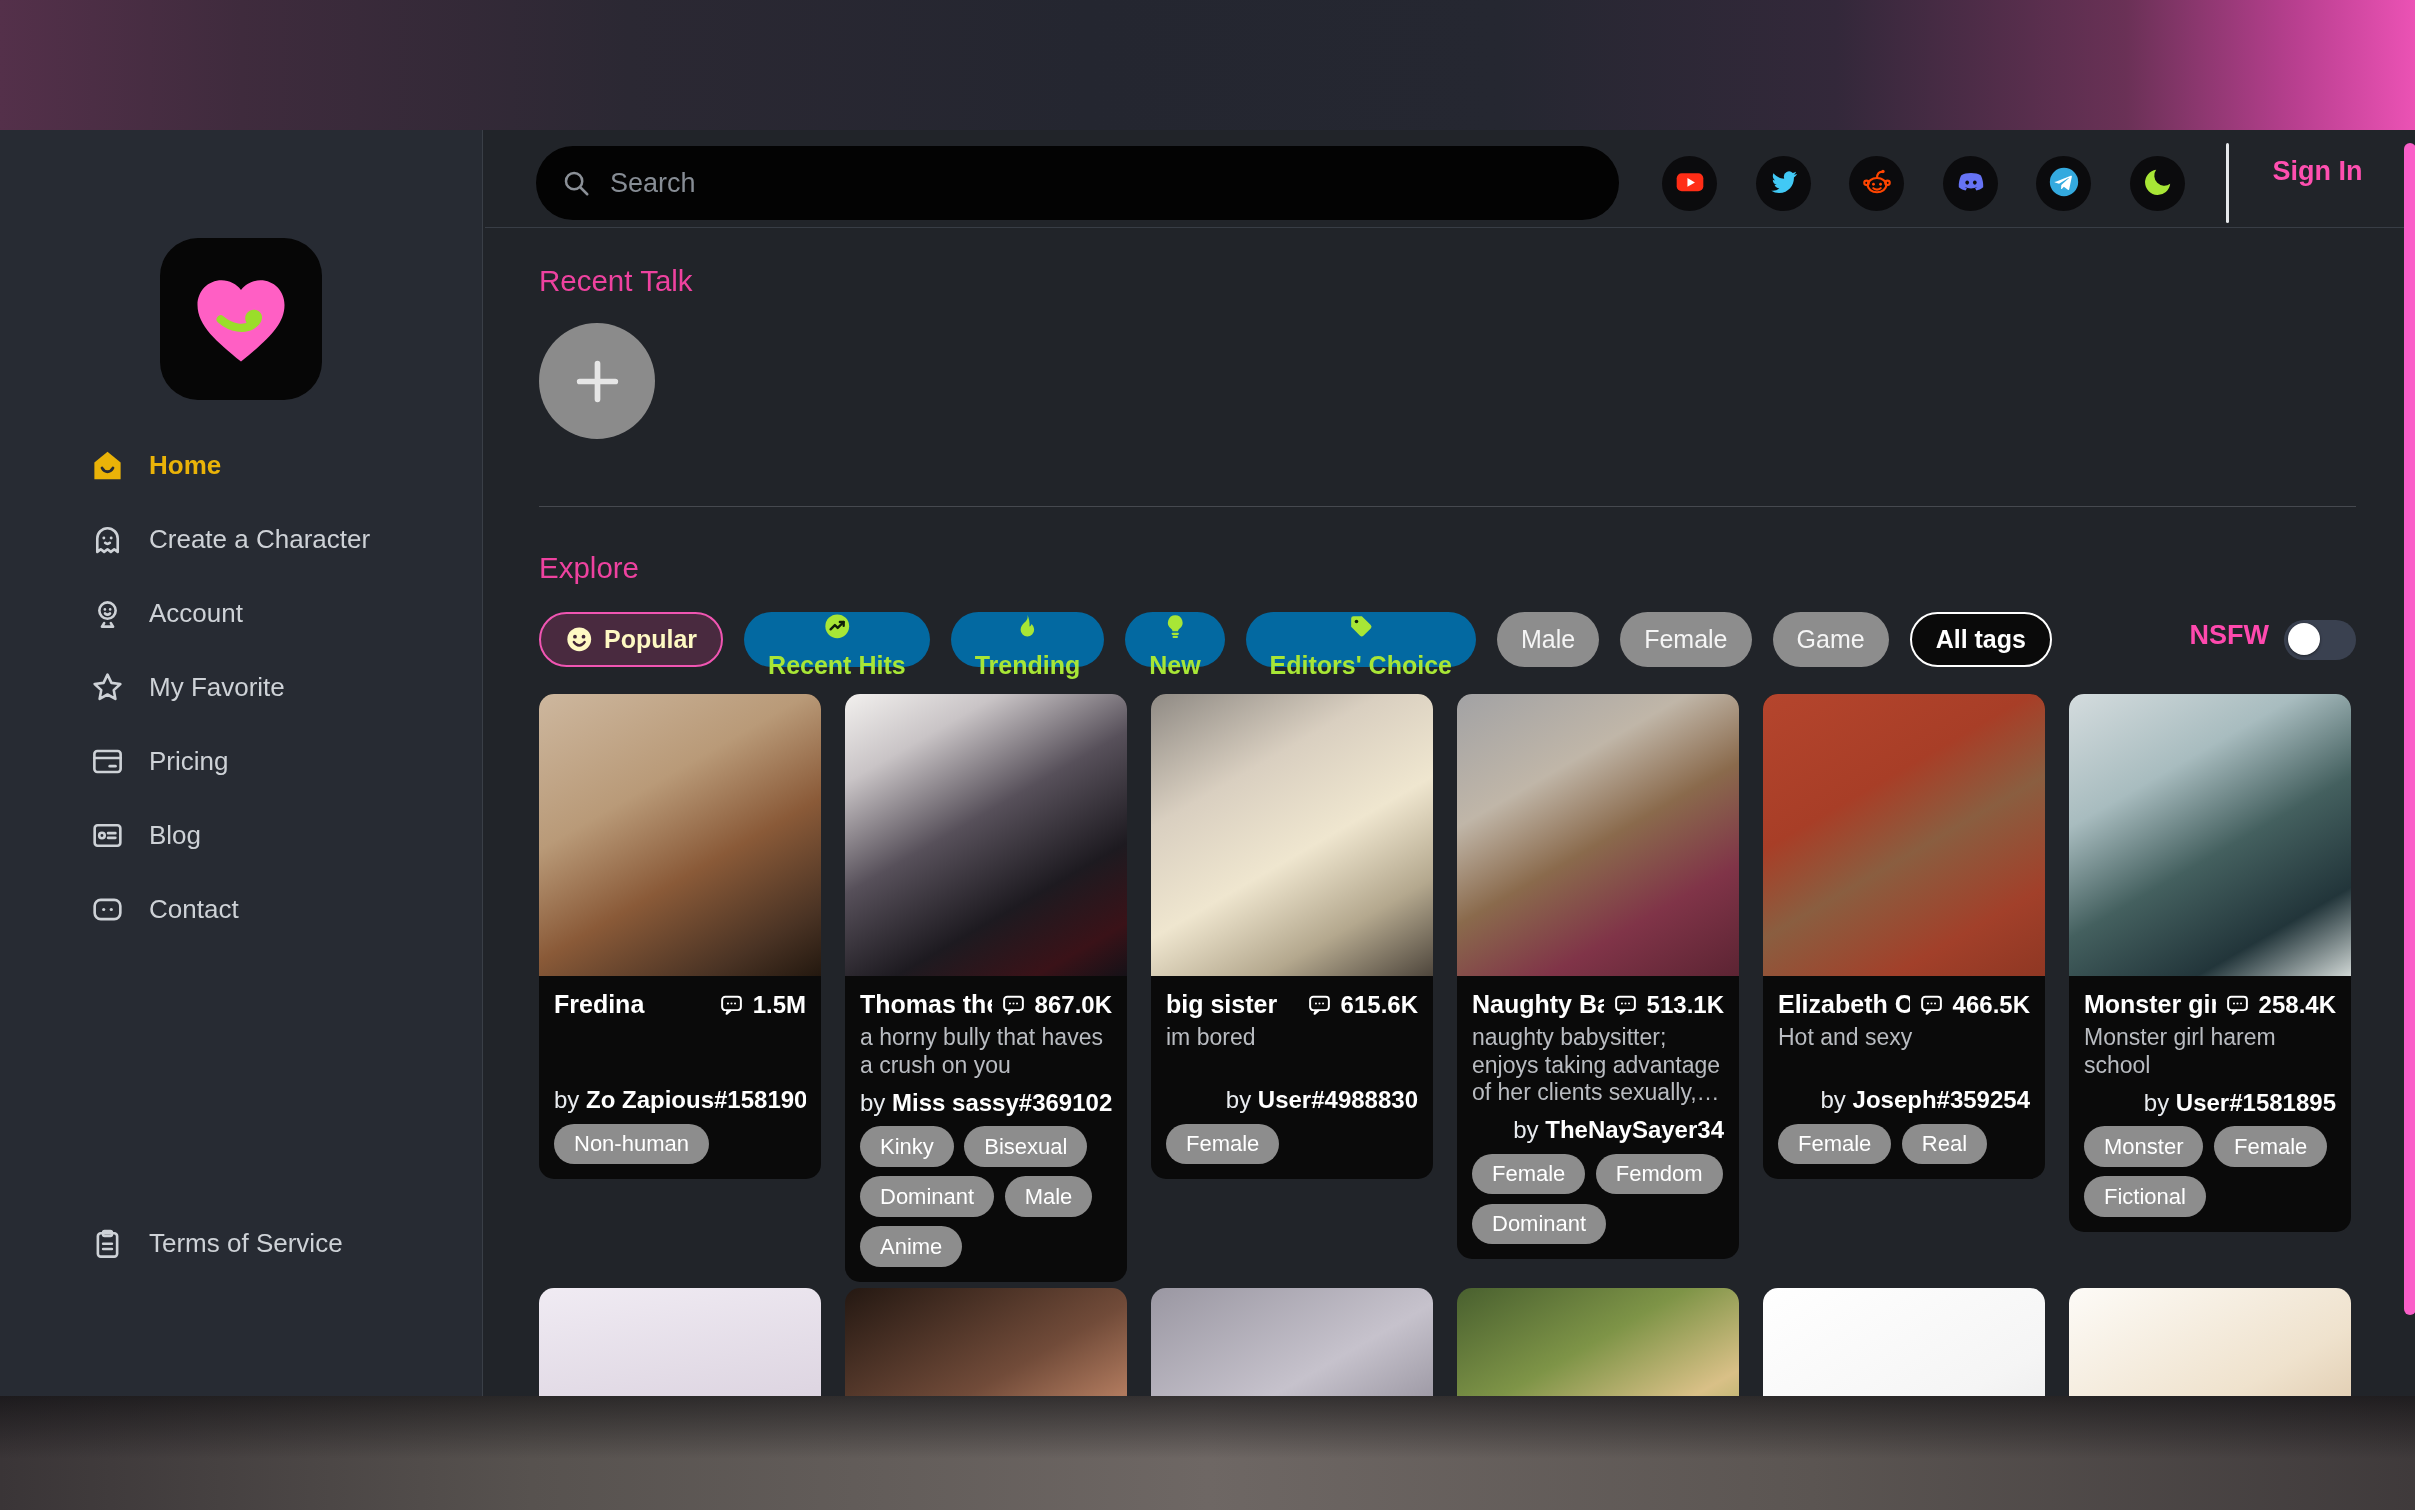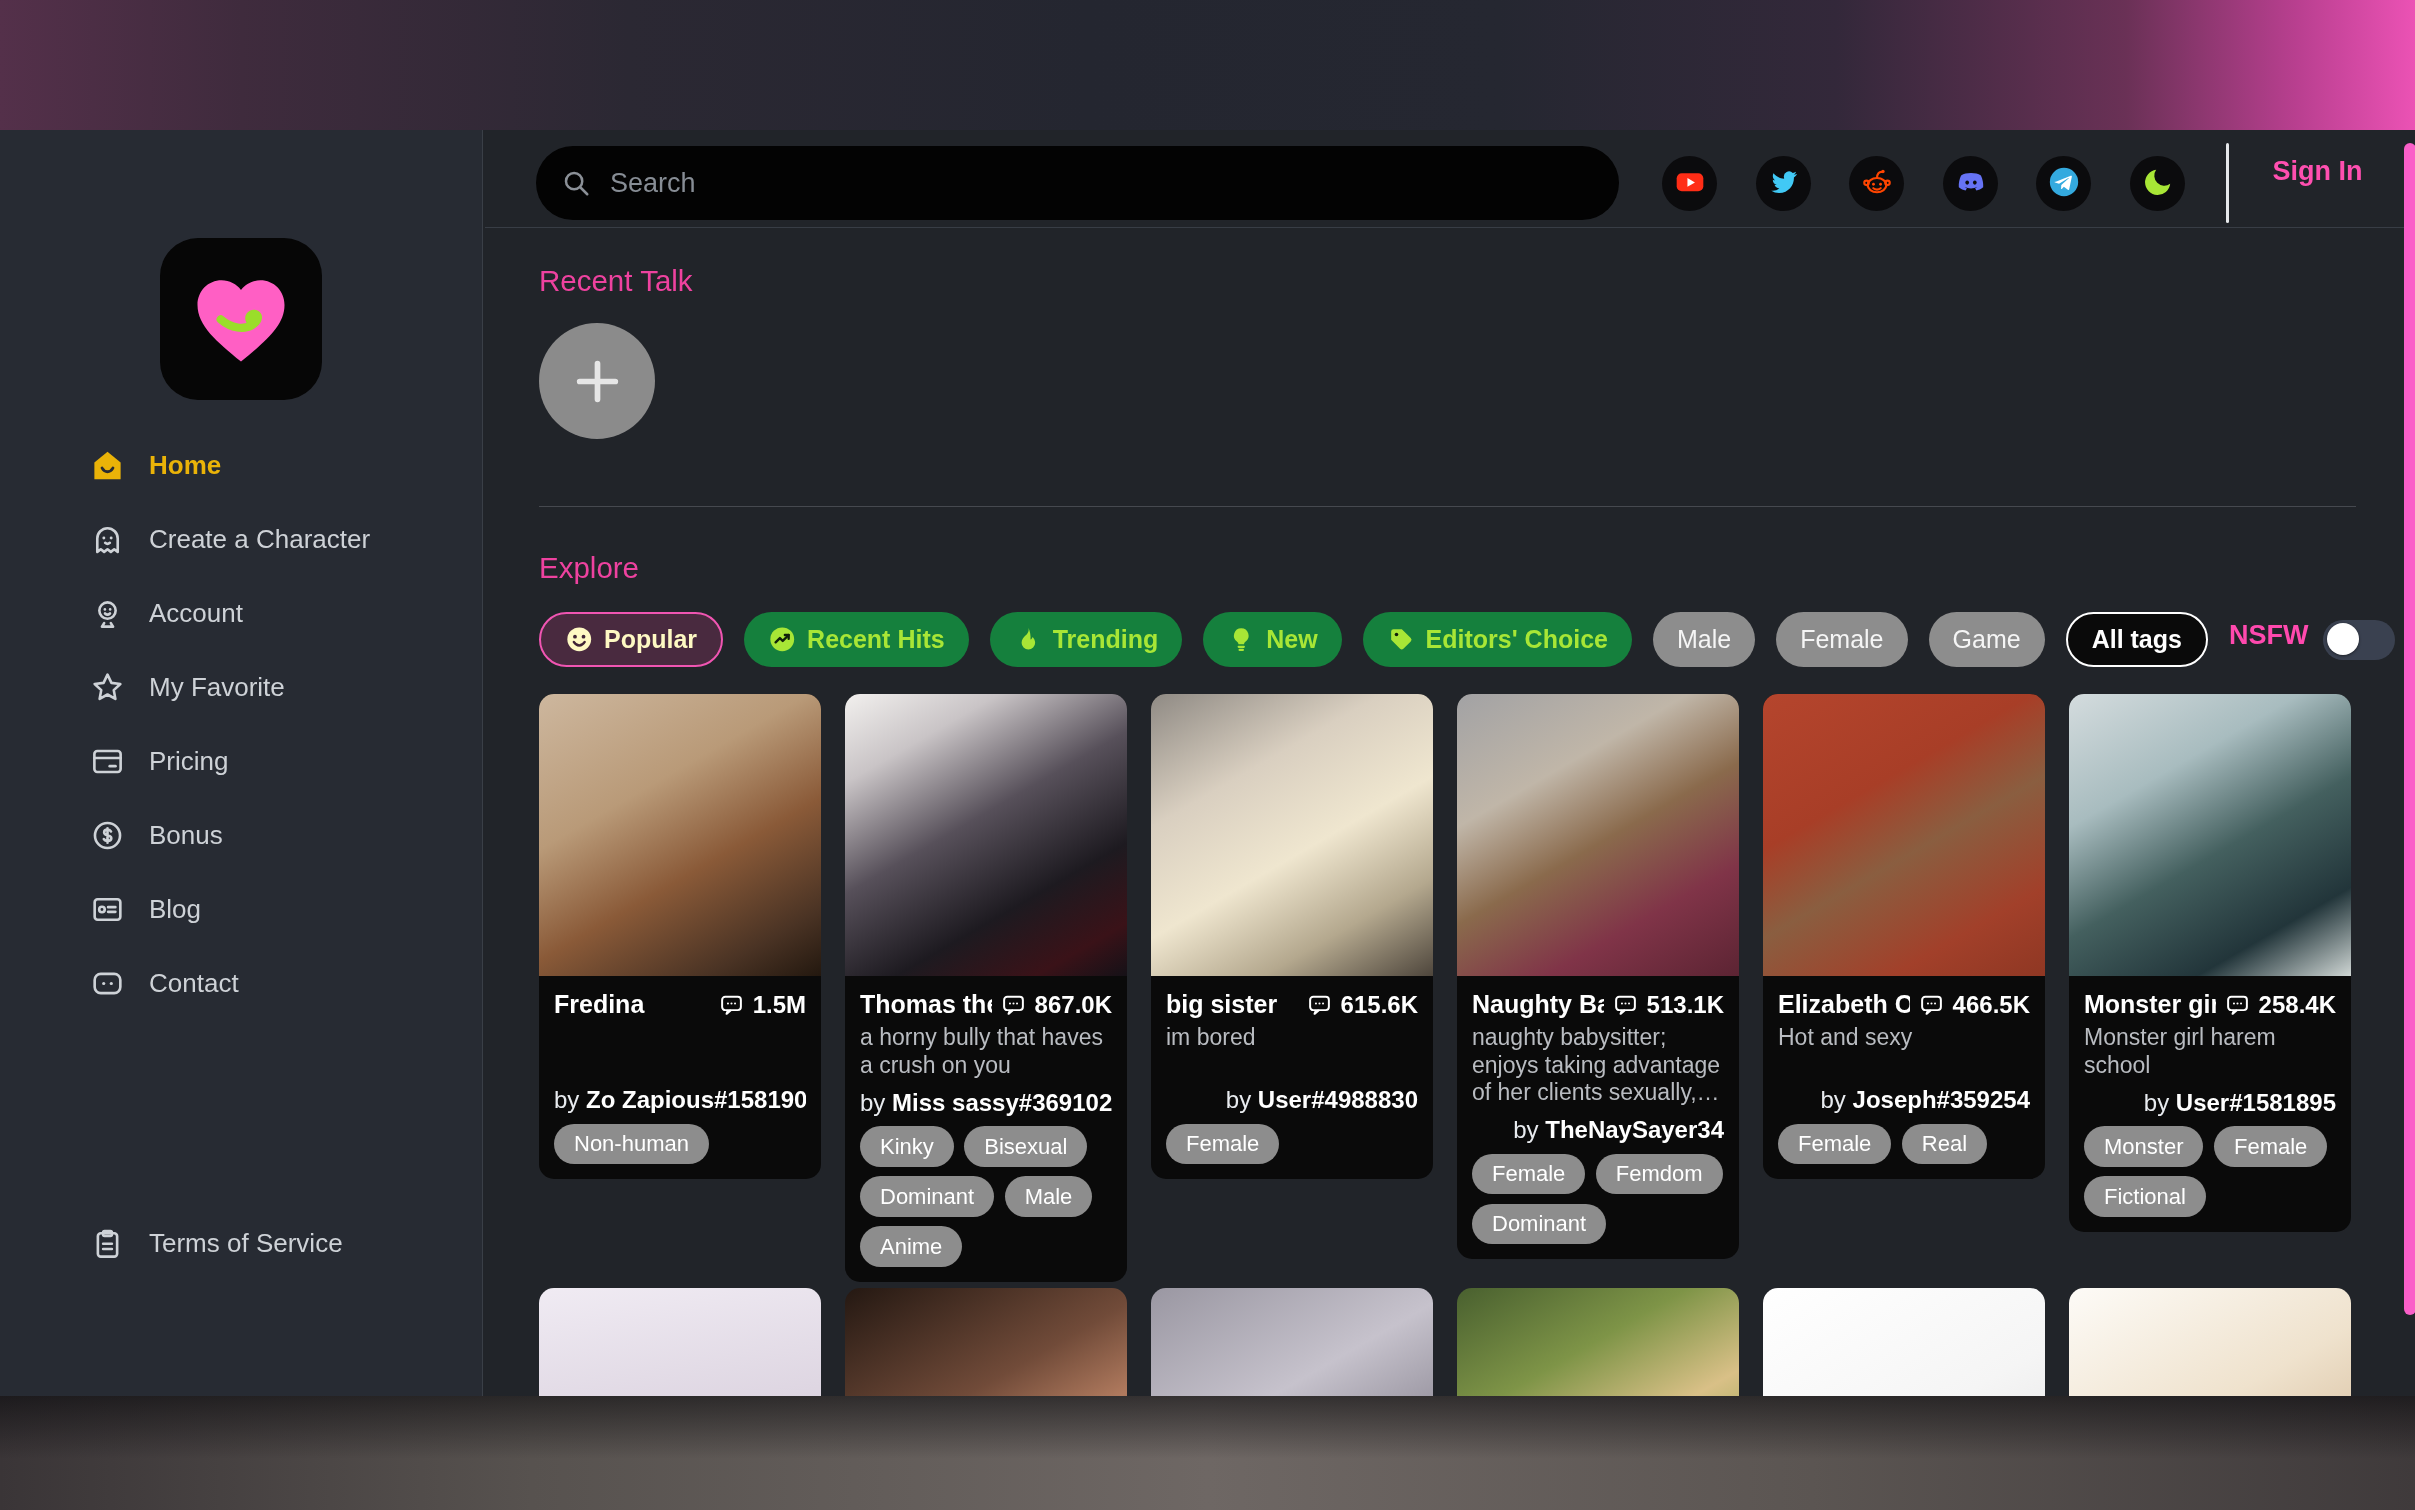--- a/index.html
+++ b/index.html
@@ -54,21 +54,21 @@
             background:#8b8b8b;display:flex;align-items:center;justify-content:center;cursor:pointer;}
   .plus-btn svg{width:57px;height:57px;color:#e6e6e6;}
   .content-hr{position:absolute;left:54px;top:278px;width:1817px;height:0;border-top:1.9px solid #46494f;}
 
   .filters{position:absolute;left:54px;top:384px;width:1817px;display:flex;align-items:center;gap:21px;}
   .pill{height:55px;border-radius:27.6px;display:inline-flex;align-items:center;gap:10.5px;
         padding:0 24px;font-size:25px;font-weight:700;white-space:nowrap;cursor:pointer;border:none;
         font-family:inherit;}
   .pill svg{width:28.5px;height:28.5px;flex:none;}
   .pill.active-pink{background:rgba(236,72,153,.2);border:2.9px solid #f055b2;color:#fef9c3;}
-  .pill.green{background:#15803d;color:#a8e636;}
+  .pill.green{background:#0369a1;color:#a8e636;flex-direction:column;}
   .pill.gray{background:#8d8d8d;color:#f5f5f5;font-weight:400;}
   .pill.outline{background:#0a0a0a;border:2.9px solid #ffffff;color:#ffffff;}
   .nsfw-group{margin-left:auto;display:flex;align-items:flex-start;gap:15px;}
   .nsfw-label{font-size:27px;font-weight:700;color:#ff49ae;}
   .toggle{position:relative;width:72px;height:40px;border-radius:20px;background:#3a4150;cursor:pointer;flex:none;}
   .toggle .knob{position:absolute;left:3.8px;top:3.8px;width:32px;height:32px;border-radius:50%;background:#ffffff;
                 box-shadow:0 1px 2.9px rgba(0,0,0,.5);}
 
   .cards-row{position:absolute;left:54px;display:flex;gap:24px;align-items:flex-start;}
   #cards-row1{top:466px;}
@@ -155,29 +155,20 @@
               <rect x="3" y="4.8" width="18" height="14.4" rx="2"></rect>
               <path d="M3 9.6h18"></path>
               <path d="M13.5 15.2h4"></path>
             </svg>
           </span>
     <span>Pricing</span>
         </div>
         <div class="nav-item">
     <span class="nav-ic">
             <svg viewBox="0 0 24 24" fill="none" stroke="currentColor" stroke-width="1.8" stroke-linecap="round" stroke-linejoin="round">
-              <circle cx="12" cy="12" r="8.6"></circle>
-              <path d="M12 7v10M14.4 9.2c-.6-.8-1.4-1.2-2.4-1.2-1.3 0-2.3.8-2.3 1.9 0 2.6 4.9 1.3 4.9 3.9 0 1.2-1 1.9-2.6 1.9-1 0-1.9-.4-2.5-1.2"></path>
-            </svg>
-          </span>
-    <span>Bonus</span>
-        </div>
-        <div class="nav-item">
-    <span class="nav-ic">
-            <svg viewBox="0 0 24 24" fill="none" stroke="currentColor" stroke-width="1.8" stroke-linecap="round" stroke-linejoin="round">
               <rect x="3.2" y="5" width="17.6" height="14" rx="2"></rect>
               <circle cx="8.2" cy="12" r="1.9"></circle>
               <path d="M12.4 10.4h5M12.4 13.6h5"></path>
             </svg>
           </span>
     <span>Blog</span>
         </div>
         <div class="nav-item">
     <span class="nav-ic">
             <svg viewBox="0 0 24 24" fill="none" stroke="currentColor" stroke-width="1.8" stroke-linecap="round" stroke-linejoin="round">

